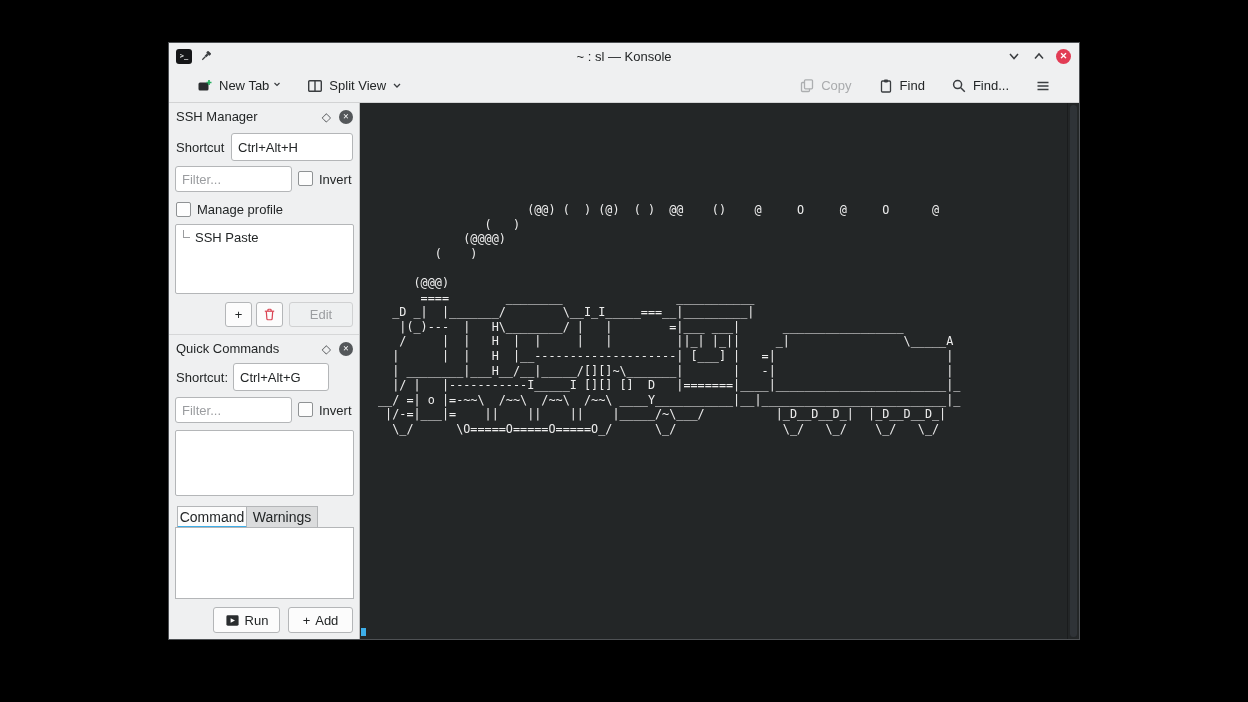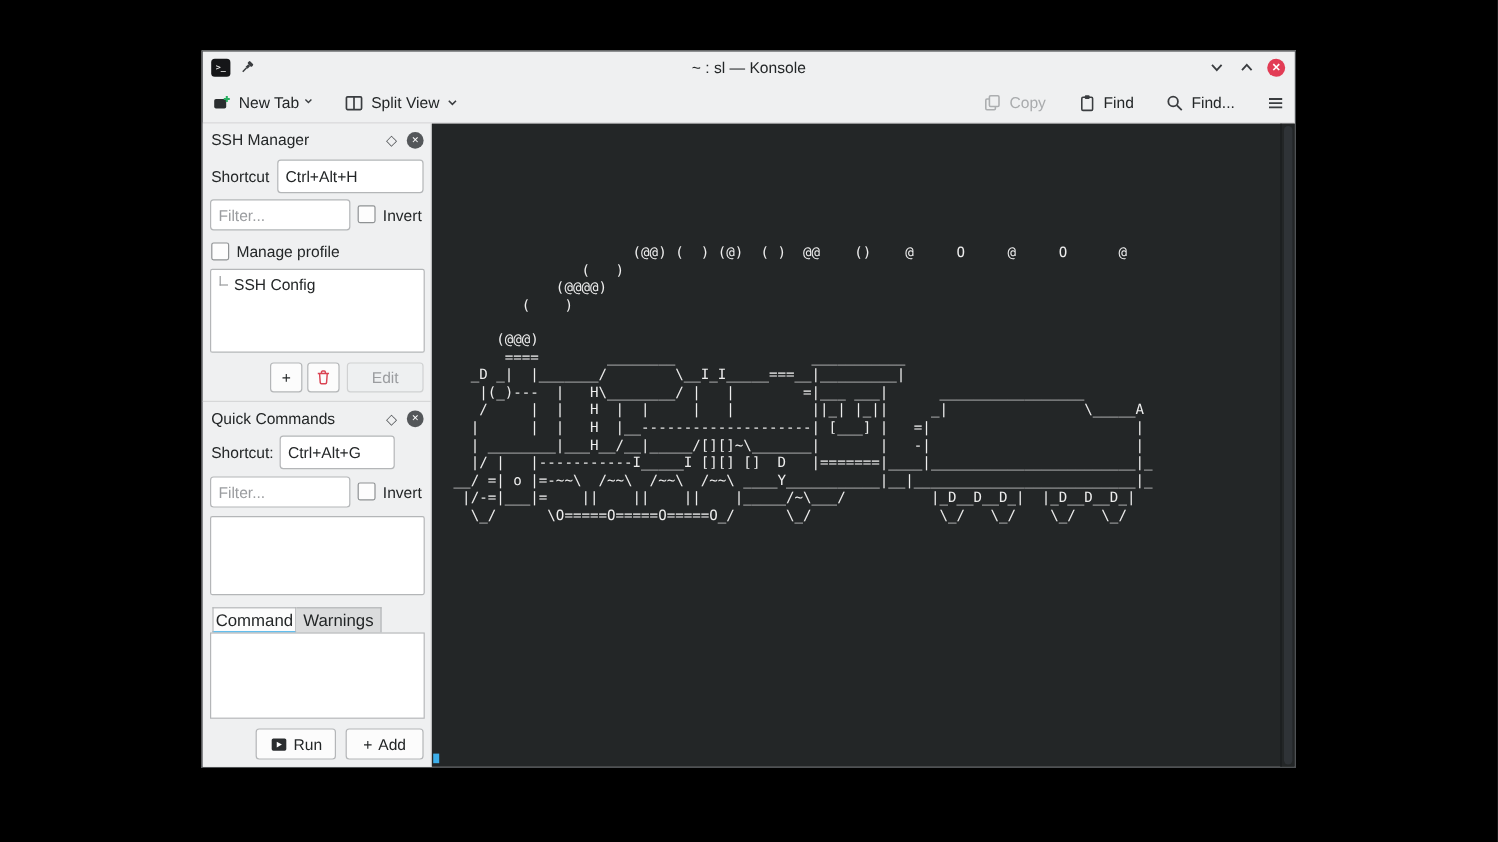--- a/index.html
+++ b/index.html
@@ -15,21 +15,21 @@
   .tb-left { position:absolute; left:7px; top:0; height:26px; display:flex; align-items:center; gap:7px; }
   .tb-title { width:100%; text-align:center; font-size:13px; color:#232627; }
   .tb-right { position:absolute; right:8px; top:0; height:26px; display:flex; align-items:center; gap:9px; }
   .app-icon { width:16px; height:15px; background:#151618; border-radius:3px; color:#e8e8e8;
               font:bold 7px/15px "DejaVu Sans Mono", monospace; text-align:center; }
   .close-btn { width:15px; height:15px; border-radius:50%; background:#e23c55; color:#fff;
                font-size:9px; line-height:15px; text-align:center; font-weight:bold; }
   .icon-btn { display:inline-flex; align-items:center; justify-content:center; }
 
   
-  .toolbar { height:34px; display:flex; align-items:center; padding:0 8px; gap:26px;
+  .toolbar { height:34px; display:flex; align-items:center; padding:0 28px; gap:26px;
              border-bottom:1px solid #d2d3d4; }
   .tbtn { display:flex; align-items:center; gap:6px; font-size:13px; color:#232627; }
   .tbtn .lbl { white-space:nowrap; }
   .tbtn.disabled { color:#a9abad; }
   .spacer { flex:1; }
   .drop-arrow { align-self:flex-end; margin:0 0 5px -2px; }
 
   
   .content { position:absolute; top:60px; left:0; right:0; bottom:0; display:flex; }
   .sidebar { position:relative; width:191px; background:#eff0f1; border-right:1px solid #bcbdbe; flex:none;padding-left:44px; }
@@ -184,21 +184,21 @@
         <input class="abs field" style="left: 6px; top: 63px; width: 117px; height: 26px;" placeholder="Filter...">
         <span class="abs checkbox" style="left:129px; top:68px;"></span>
         <div class="abs s-label" style="left:150px; top:69px;">Invert</div>
 
         <span class="abs checkbox" style="left:7px; top:99px;"></span>
         <div class="abs s-label" style="left:28px; top:99px;text-align:right;">Manage profile</div>
 
         <div class="abs listbox" style="left:6px; top:121px; width:179px; height:70px;">
           <div class="tree-item">
             <span class="branch"></span>
-            <span>SSH Config</span>
+            <span>SSH Paste</span>
           </div>
         </div>
 
         <div class="abs btn" style="left:56px; top:199px; width:27px; height:25px;">+</div>
         <div class="abs btn" style="left:87px; top:199px; width:27px; height:25px;">
           <span class="icon-btn">
             <svg width="15" height="15" viewBox="0 0 16 16" fill="none" stroke="#da4453" stroke-width="1.3">
                 <path d="M3 4.5 h10"></path>
                 <path d="M6.3 4.3 v-1 a0.9 0.9 0 0 1 0.9 -0.9 h1.6 a0.9 0.9 0 0 1 0.9 0.9 v1"></path>
                 <path d="M4.6 4.7 l0.6 8 a1 1 0 0 0 1 0.9 h3.6 a1 1 0 0 0 1 -0.9 l0.6 -8"></path>

